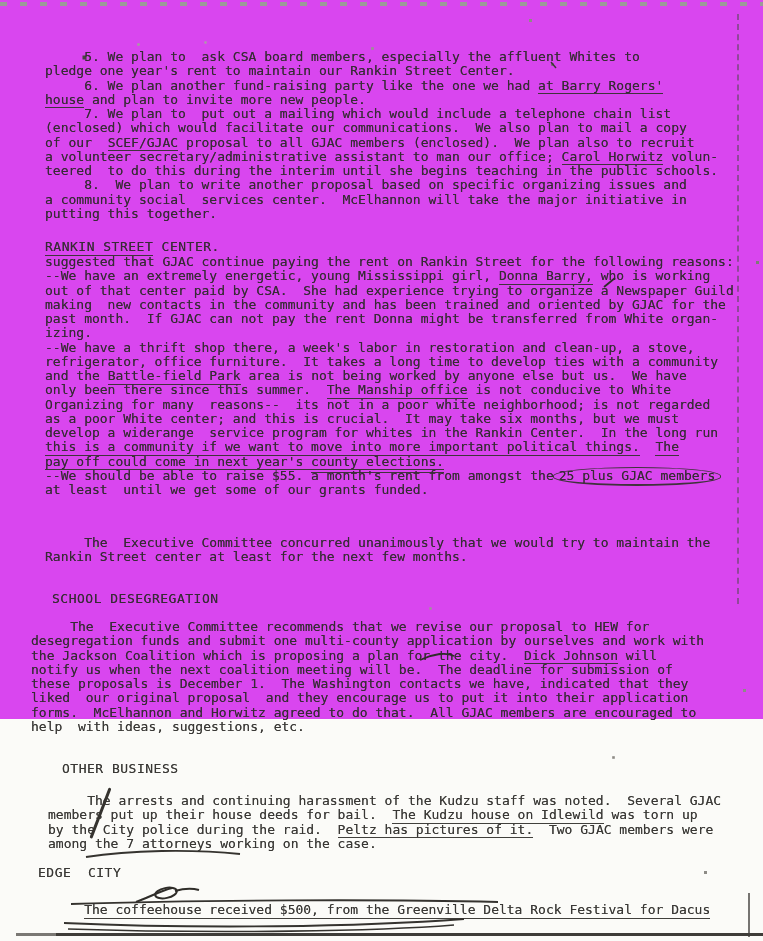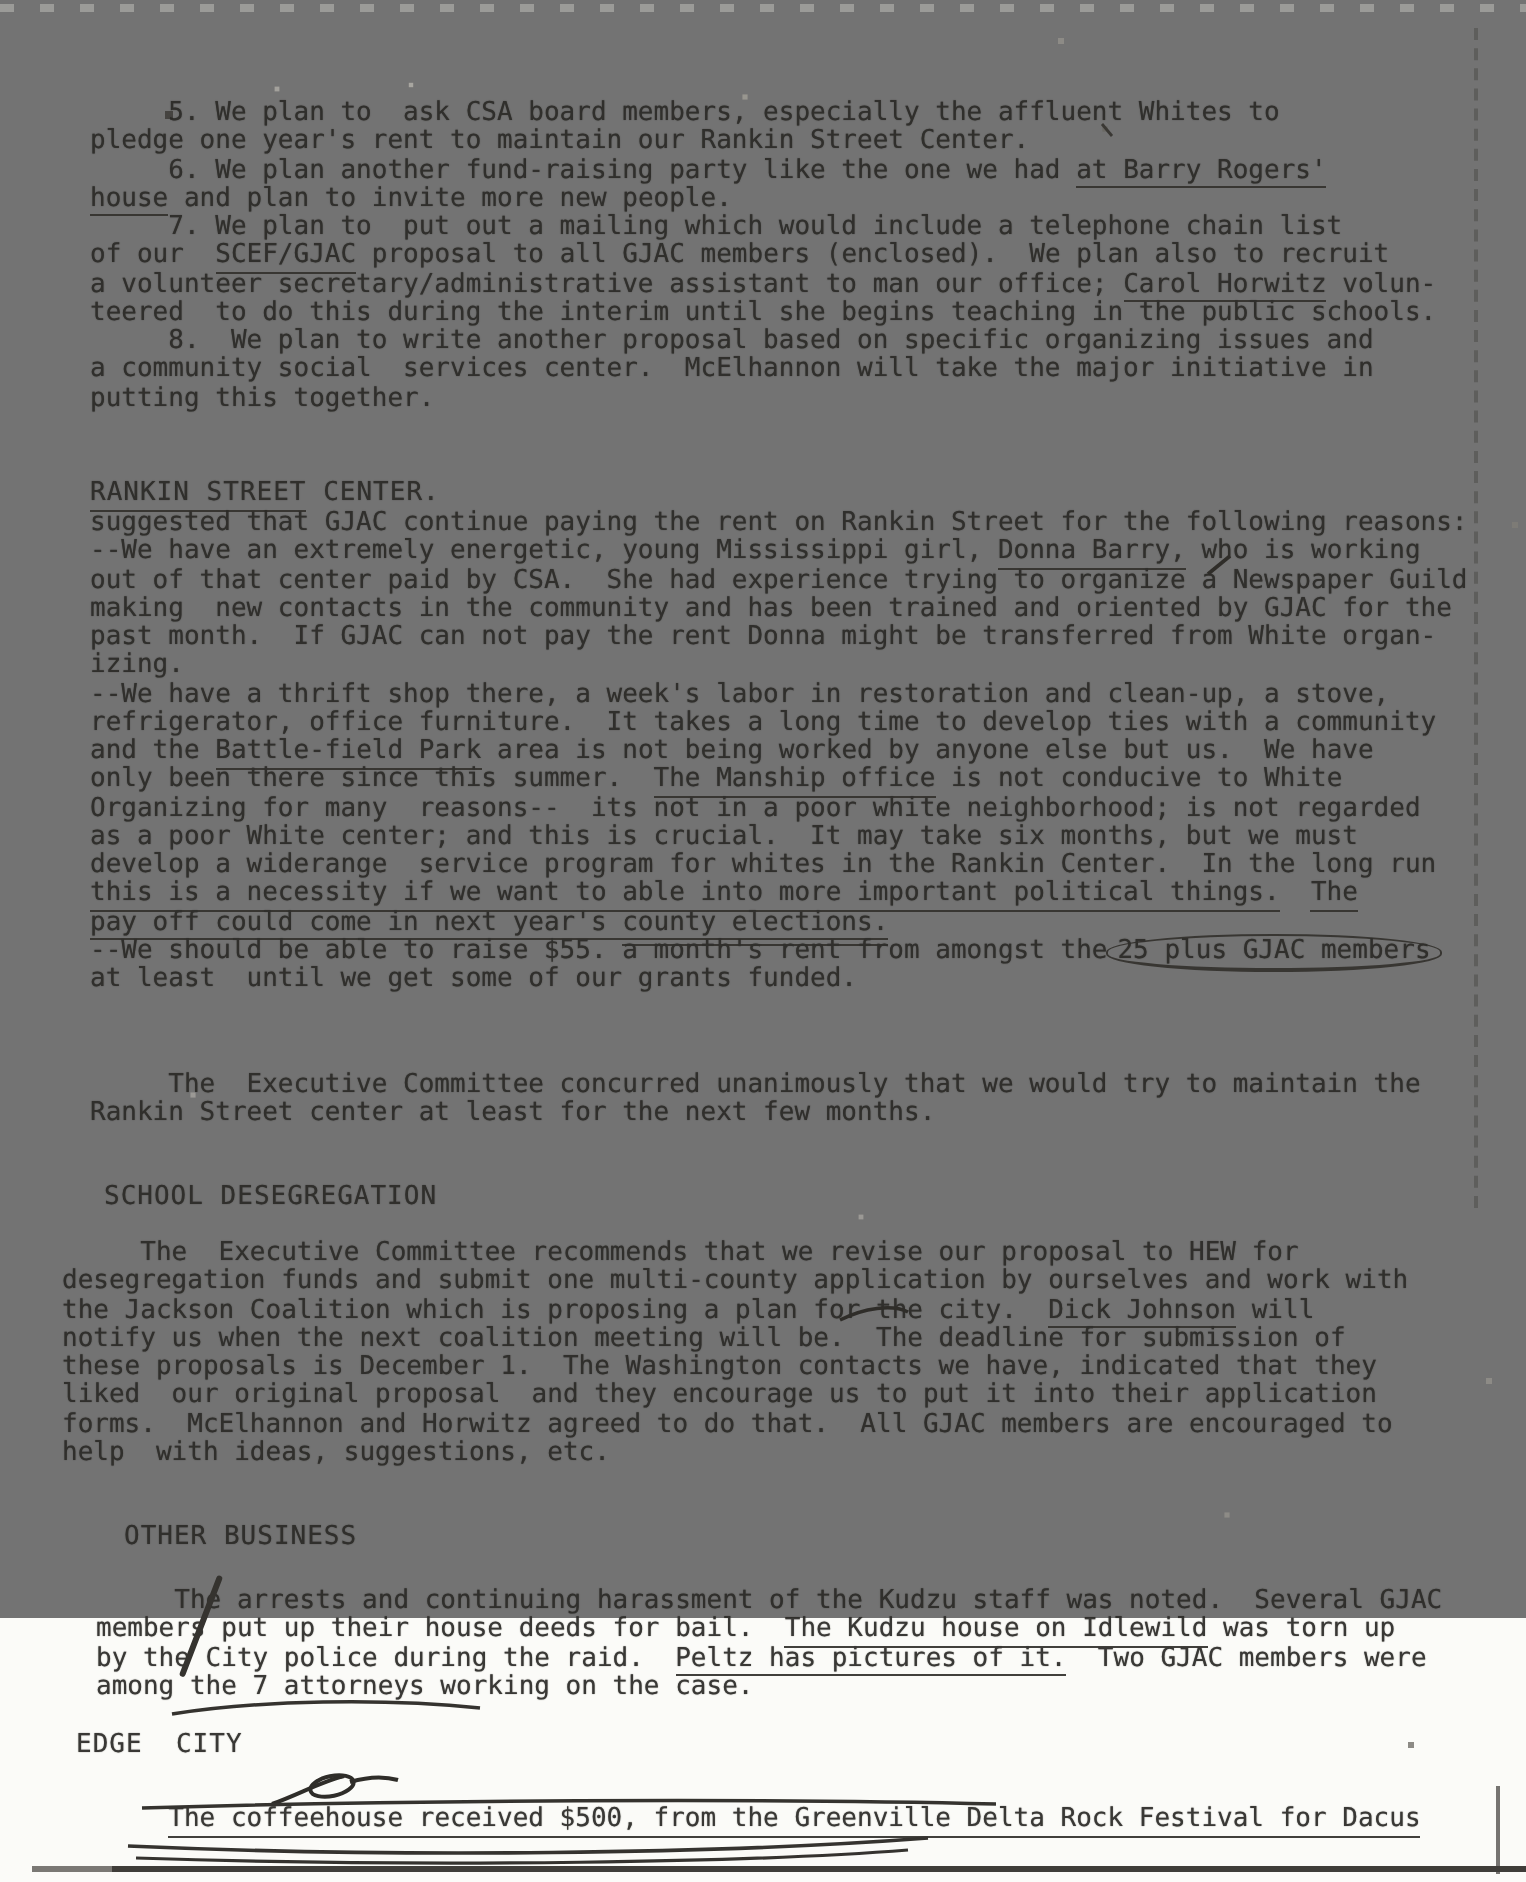--- a/index.html
+++ b/index.html
@@ -3,21 +3,21 @@
 <meta charset="utf-8">
 <title>Scanned typewritten minutes page</title>
 <style>
   html,body{margin:0;padding:0;}
   body{
     width:763px;height:941px;
     background:#fbfbf8;
     overflow:hidden;
     font-family:"DejaVu Sans Mono","Liberation Mono",monospace;
   }
-  .page{position:relative;width:763px;height:809px;background:#737373;}
+  .page{position:relative;width:763px;height:719px;background:#d946ef;}
   
   .blk{
     position:absolute;
     color:#2b2a27;
     font-size:13px;
     line-height:14.25px;
     text-shadow:0 0 .6px rgba(40,38,34,.7);
     opacity:.93;
   }
   .line{white-space:pre;height:14.25px;}
@@ -92,20 +92,21 @@
   <div class="bottom-line"></div>
   <div class="noise"></div>
 
   <div id="doc">
       <div class="blk para" id="blk-items">
         <div class="line"><span>     5. We plan to  ask CSA board members, especially the affluent Whites to</span></div>
         <div class="line"><span>pledge one year's rent to maintain our Rankin Street Center.</span></div>
         <div class="line"><span>     6. We plan another fund-raising party like the one we had </span><span class="u">at Barry Rogers'</span></div>
         <div class="line"><span class="u">house</span><span> and plan to invite more new people.</span></div>
         <div class="line"><span>     7. We plan to  put out a mailing which would include a telephone chain list</span></div>
+        <div class="line"><span>(enclosed) which would facilitate our communications.  We also plan to mail a copy</span></div>
         <div class="line"><span>of our  </span><span class="u">SCEF/GJAC</span><span> proposal to all GJAC members (enclosed).  We plan also to recruit</span></div>
         <div class="line"><span>a volunteer secretary/administrative assistant to man our office; </span><span class="u">Carol Horwitz</span><span> volun-</span></div>
         <div class="line"><span>teered  to do this during the interim until she begins teaching in the public schools.</span></div>
         <div class="line"><span>     8.  We plan to write another proposal based on specific organizing issues and</span></div>
         <div class="line"><span>a community social  services center.  McElhannon will take the major initiative in</span></div>
         <div class="line"><span>putting this together.</span></div>
       </div>
       <div class="blk heading" id="blk-rankin-heading">
         <div class="line"><span class="u">RANKIN STREET</span><span> CENTER.</span></div>
       </div>
@@ -116,21 +117,21 @@
         <div class="line"><span>making  new contacts in the community and has been trained and oriented by GJAC for the</span></div>
         <div class="line"><span>past month.  If GJAC can not pay the rent Donna might be transferred from White organ-</span></div>
         <div class="line"><span>izing.</span></div>
         <div class="line"><span>--We have a thrift shop there, a week's labor in restoration and clean-up, a stove,</span></div>
         <div class="line"><span>refrigerator, office furniture.  It takes a long time to develop ties with a community</span></div>
         <div class="line"><span>and the </span><span class="u">Battle-field Park</span><span> area is not being worked by anyone else but us.  We have</span></div>
         <div class="line"><span>only been there since this summer.  </span><span class="u">The Manship office</span><span> is not conducive to White</span></div>
         <div class="line"><span>Organizing for many  reasons--  its not in a poor white neighborhood; is not regarded</span></div>
         <div class="line"><span>as a poor White center; and this is crucial.  It may take six months, but we must</span></div>
         <div class="line"><span>develop a widerange  service program for whites in the Rankin Center.  In the long run</span></div>
-        <div class="line"><span class="u">this is a necessity if we want to able into more important political things.</span><span>  </span><span class="u">The</span></div>
+        <div class="line"><span class="u">this is a community if we want to move into more important political things.</span><span>  </span><span class="u">The</span></div>
         <div class="line"><span class="u">pay off could come in next year's </span><span class="ub">county elections.</span></div>
         <div class="line"><span>--We should be able to raise $55. a month's rent from amongst the</span><span class="oval u">25 plus GJAC members</span></div>
         <div class="line"><span>at least  until we get some of our grants funded.</span></div>
       </div>
       <div class="blk para" id="blk-exec-note">
         <div class="line"><span>     The  Executive Committee concurred unanimously that we would try to maintain the</span></div>
         <div class="line"><span>Rankin Street center at least for the next few months.</span></div>
       </div>
       <div class="blk heading" id="blk-school-heading">
         <div class="line"><span>SCHOOL DESEGREGATION</span></div>

